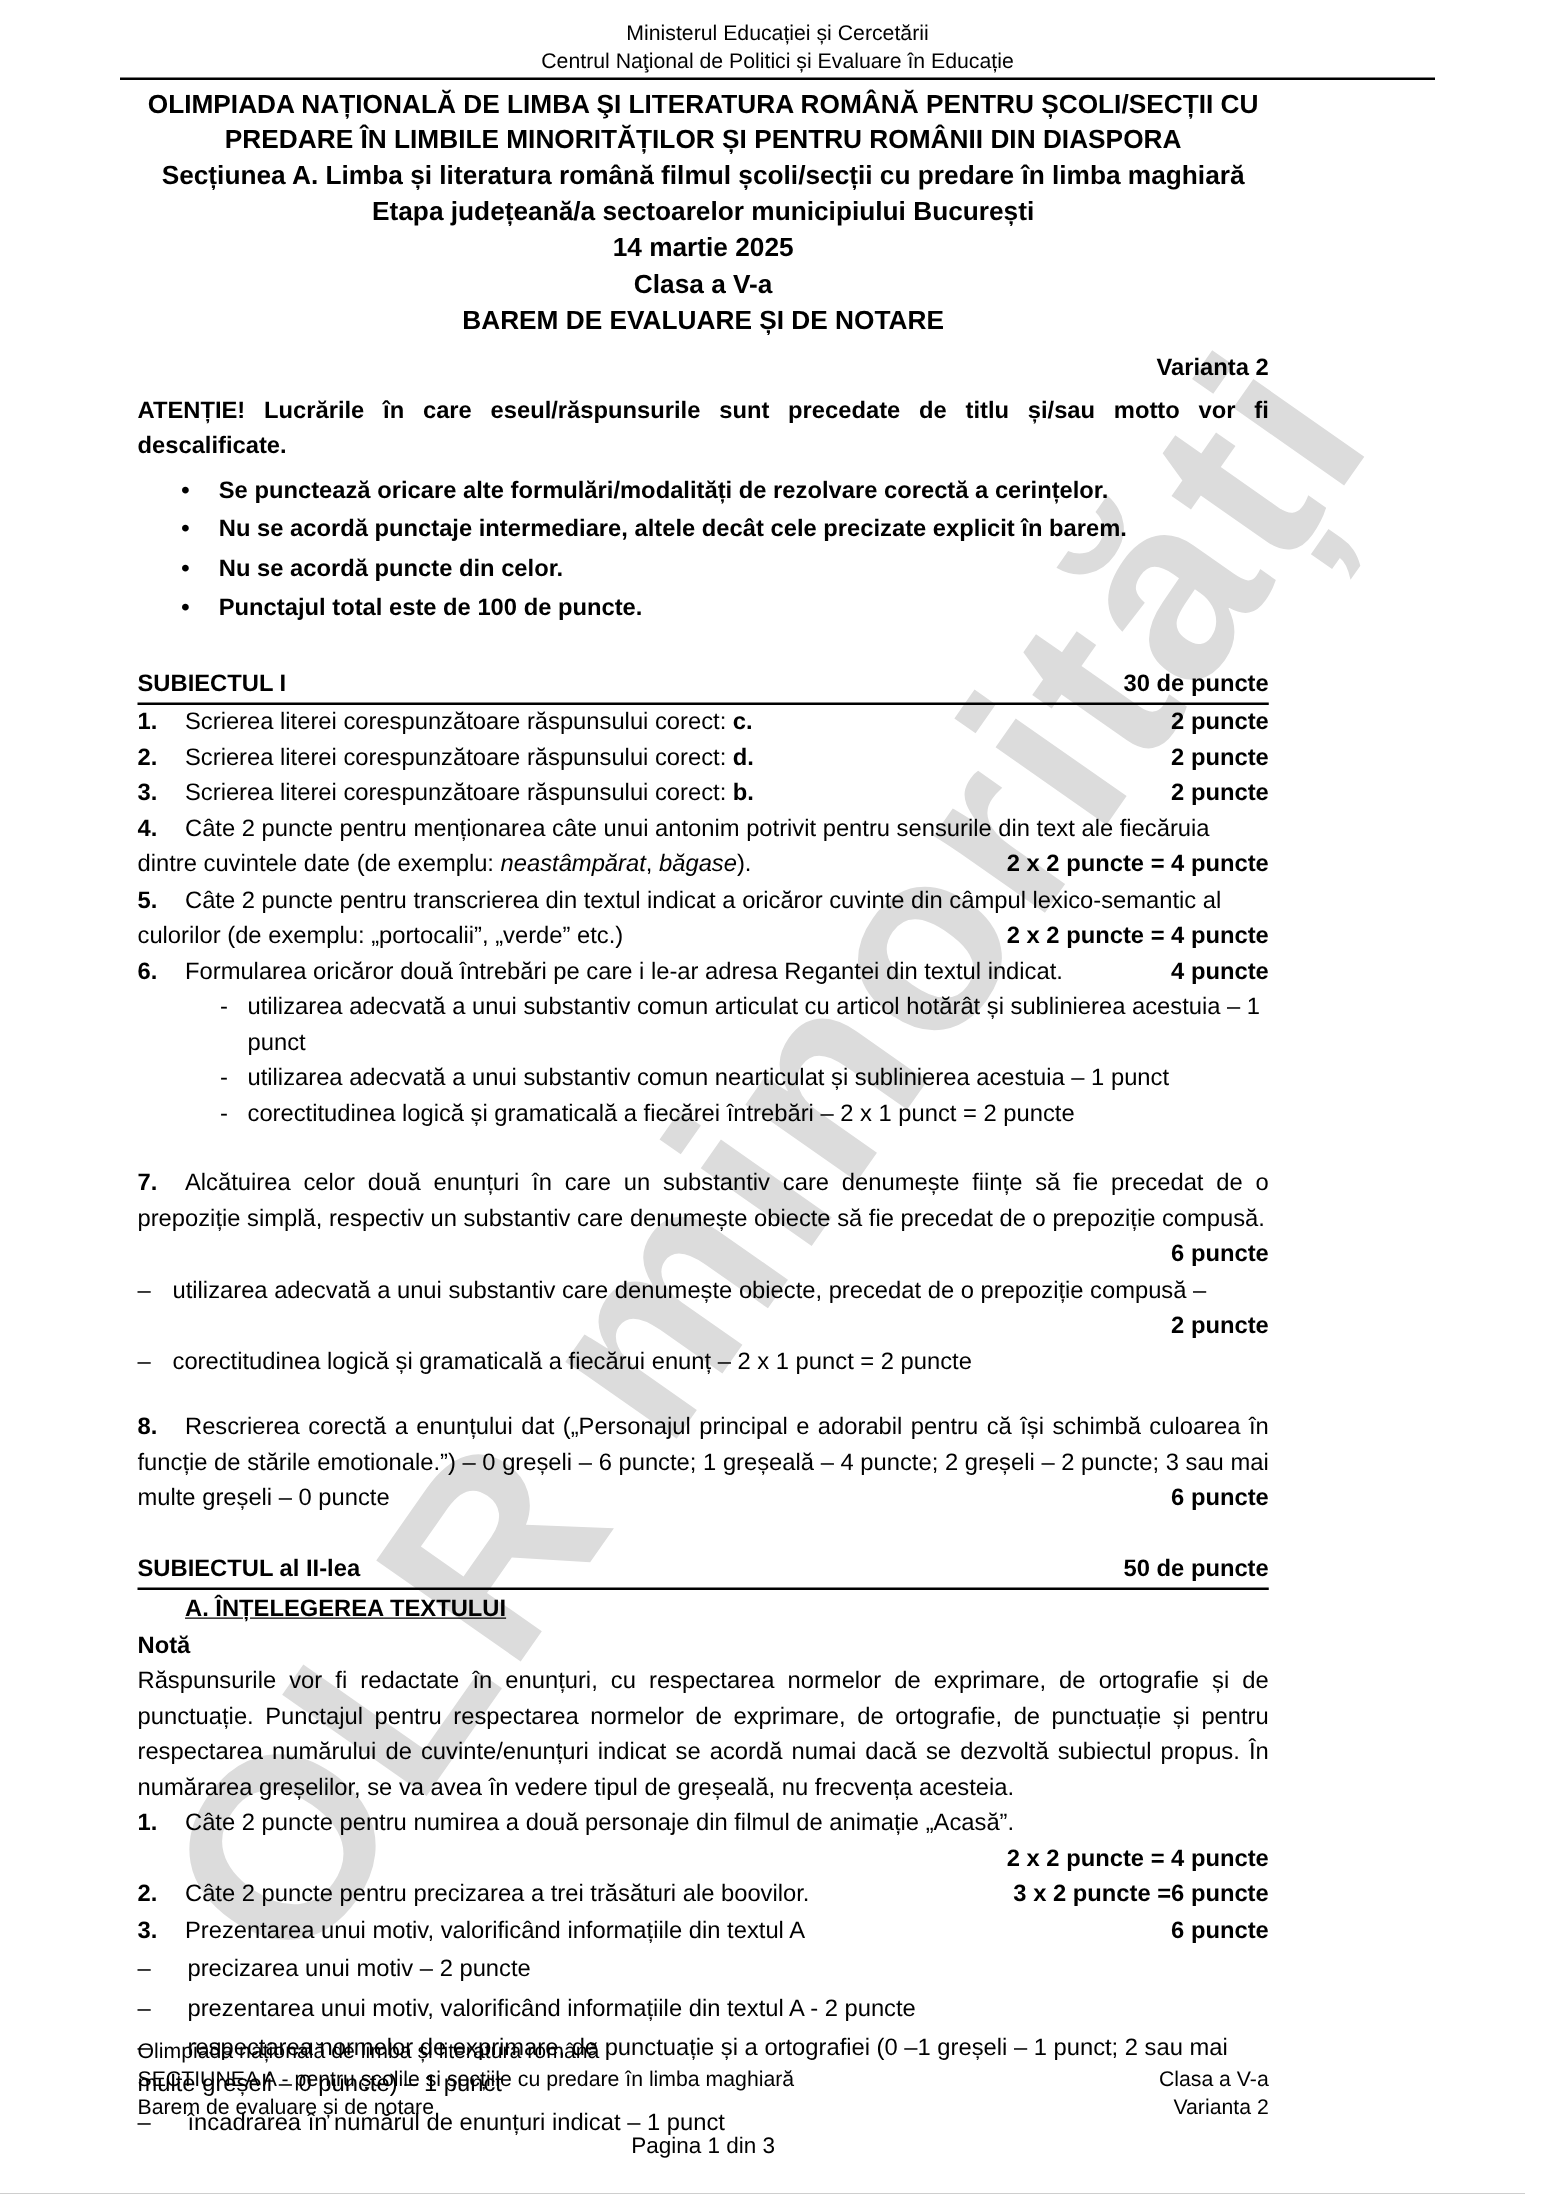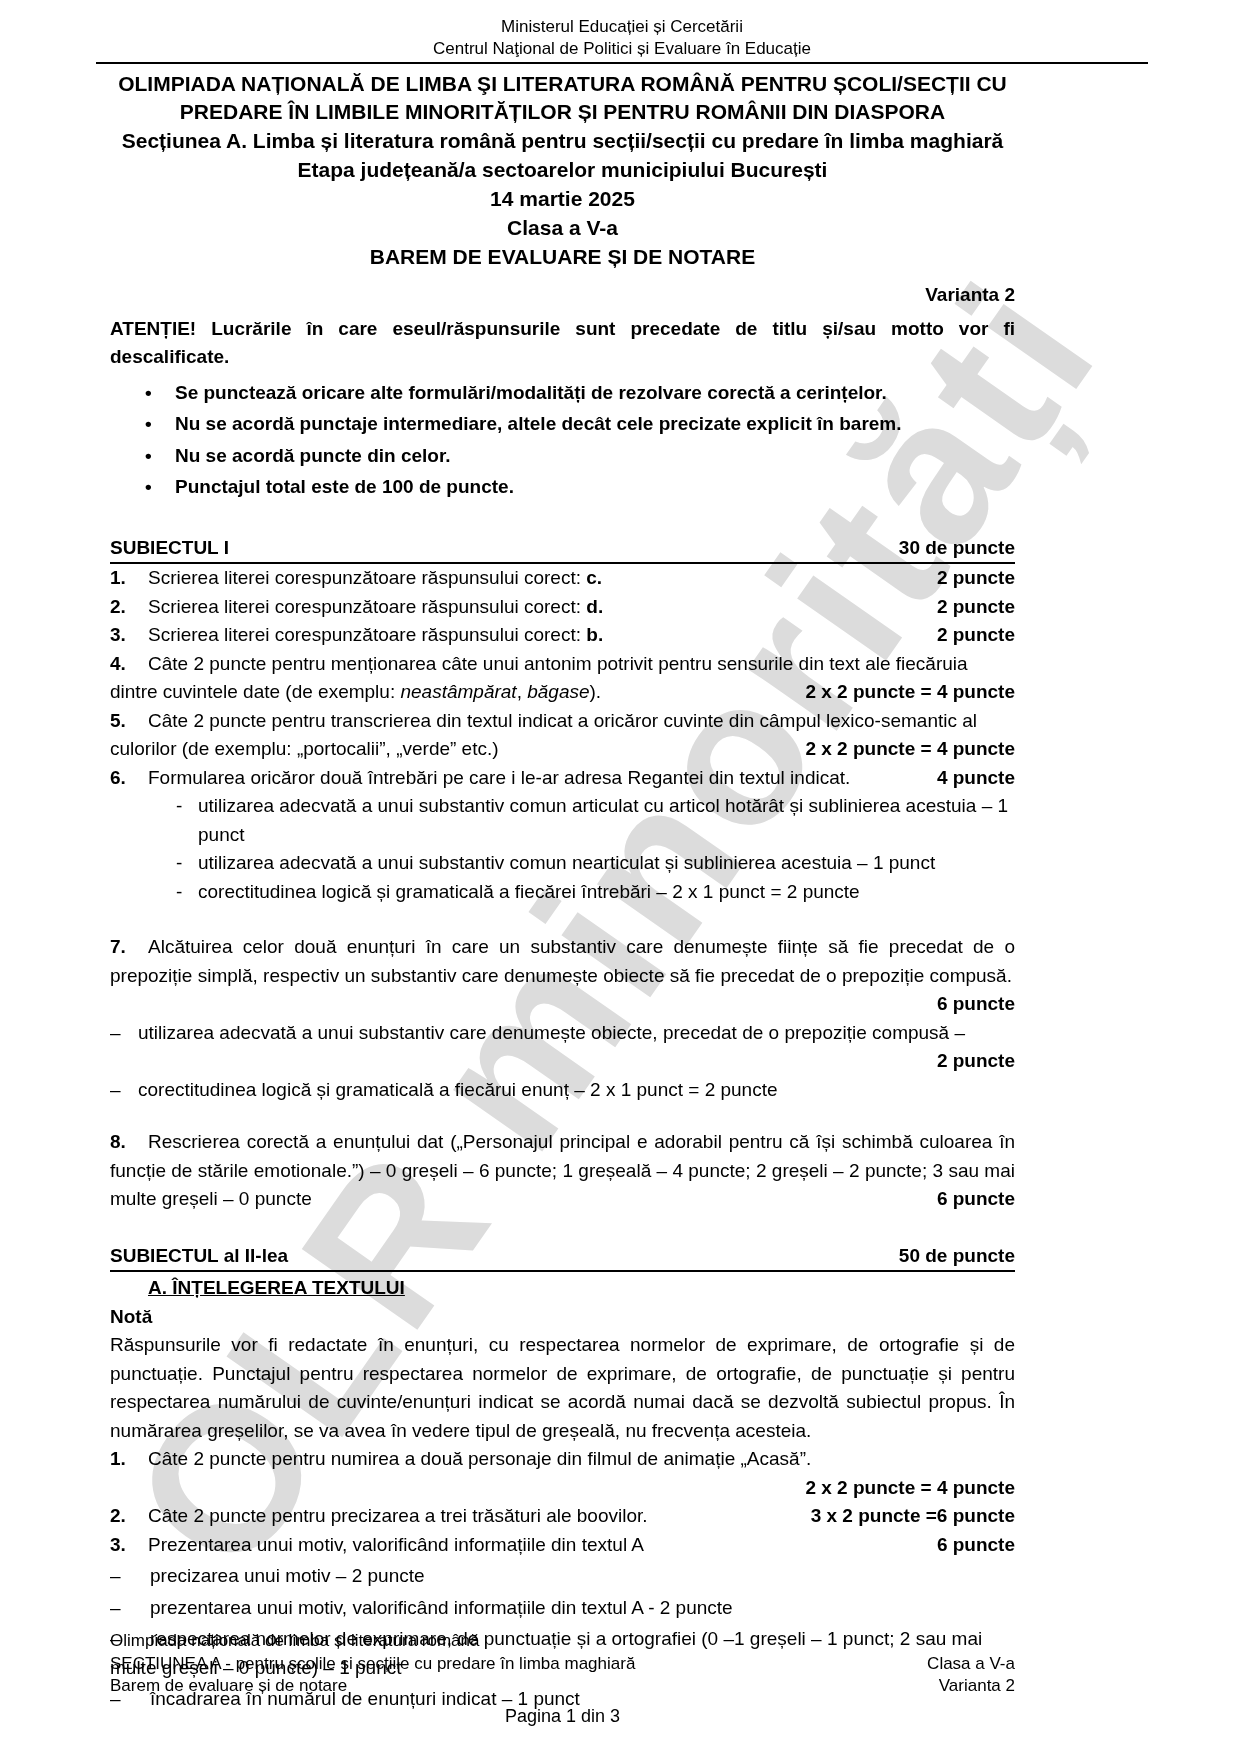--- a/index.html
+++ b/index.html
@@ -93,21 +93,21 @@
   <div class="layer">
     <div class="header">
       <div>Ministerul Educației și Cercetării</div>
       <div>Centrul Naţional de Politici și Evaluare în Educație</div>
     </div>
 
     <div class="content">
 
       <div class="title-block">
         <div>OLIMPIADA NAȚIONALĂ DE LIMBA ŞI LITERATURA ROMÂNĂ PENTRU ȘCOLI/SECȚII CU PREDARE ÎN LIMBILE MINORITĂȚILOR ȘI PENTRU ROMÂNII DIN DIASPORA</div>
-        <div>Secțiunea A. Limba și literatura română pentru secții/secții cu predare în limba maghiară</div>
+        <div>Secțiunea A. Limba și literatura română filmul școli/secții cu predare în limba maghiară</div>
         <div>Etapa județeană/a sectoarelor municipiului București</div>
         <div>14 martie 2025</div>
         <div>Clasa a V-a</div>
         <div>BAREM DE EVALUARE ȘI DE NOTARE</div>
       </div>
 
       <div class="variant">Varianta 2</div>
 
       <p class="attention just">ATENȚIE! Lucrările în care eseul/răspunsurile sunt precedate de titlu și/sau motto vor fi descalificate.</p>
 

